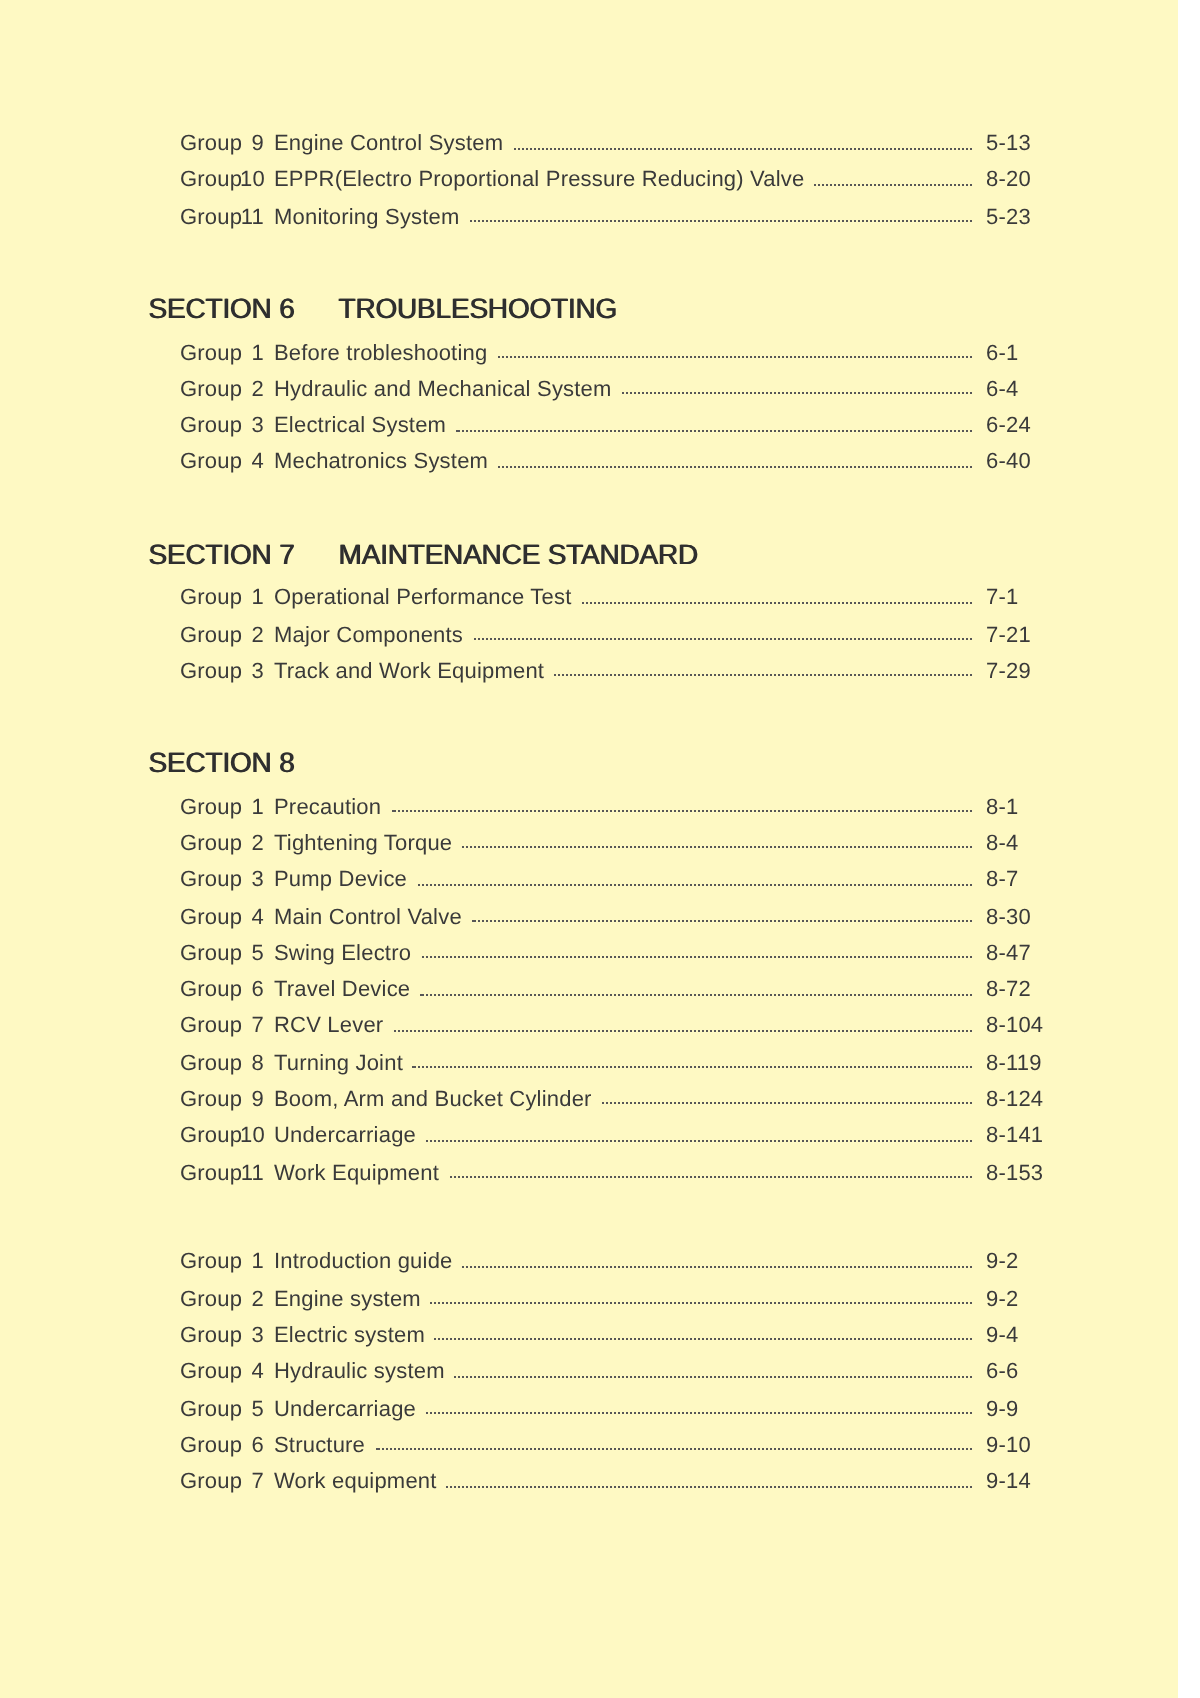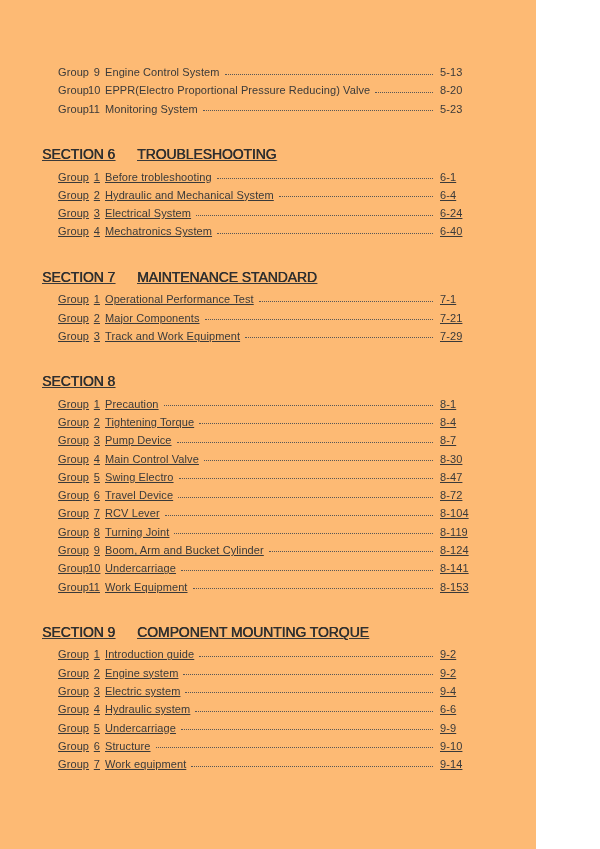--- a/index.html
+++ b/index.html
@@ -1,26 +1,26 @@
 <!DOCTYPE html>
 <html><head>
 <meta charset="utf-8">
 <style>
   html,body{margin:0;padding:0;background:#ffffff;}
   .page{
     position:relative;
-    width:536px;height:849px;
-    background:#fdba74;
+    width:589px;height:849px;
+    background:#fef9c3;
     box-sizing:border-box;
-    padding:63px 44px 0 42px;
+    padding:63px 44px 0 74px;
     font-family:"Liberation Sans",sans-serif;
     color:#3a3a3a;
     overflow:hidden;
   }
-  .section{margin-top:26.5px;text-decoration:underline;}
+  .section{margin-top:26.5px;}
   .heading{
     display:flex;align-items:center;
     height:20px;
     margin-bottom:3px;
     font-size:14px;
     letter-spacing:-0.1px;
     color:#2f2f2f;
     text-shadow:0.5px 0 0 currentColor; 
     white-space:nowrap;
   }
@@ -213,24 +213,20 @@
     <div class="row">
       <span class="g-word">Group</span>
       <span class="g-num">11</span>
       <span class="g-title">Work Equipment</span>
       <span class="dots"></span>
       <span class="g-page">8-153</span>
     </div>
   </div>
 
   <div class="section">
-    <div class="heading">
-      <span class="sec-label">SECTION 9</span>
-      <span class="sec-title">COMPONENT MOUNTING TORQUE</span>
-    </div>
     <div class="row">
       <span class="g-word">Group</span>
       <span class="g-num">1</span>
       <span class="g-title">Introduction guide</span>
       <span class="dots"></span>
       <span class="g-page">9-2</span>
     </div>
     <div class="row">
       <span class="g-word">Group</span>
       <span class="g-num">2</span>

